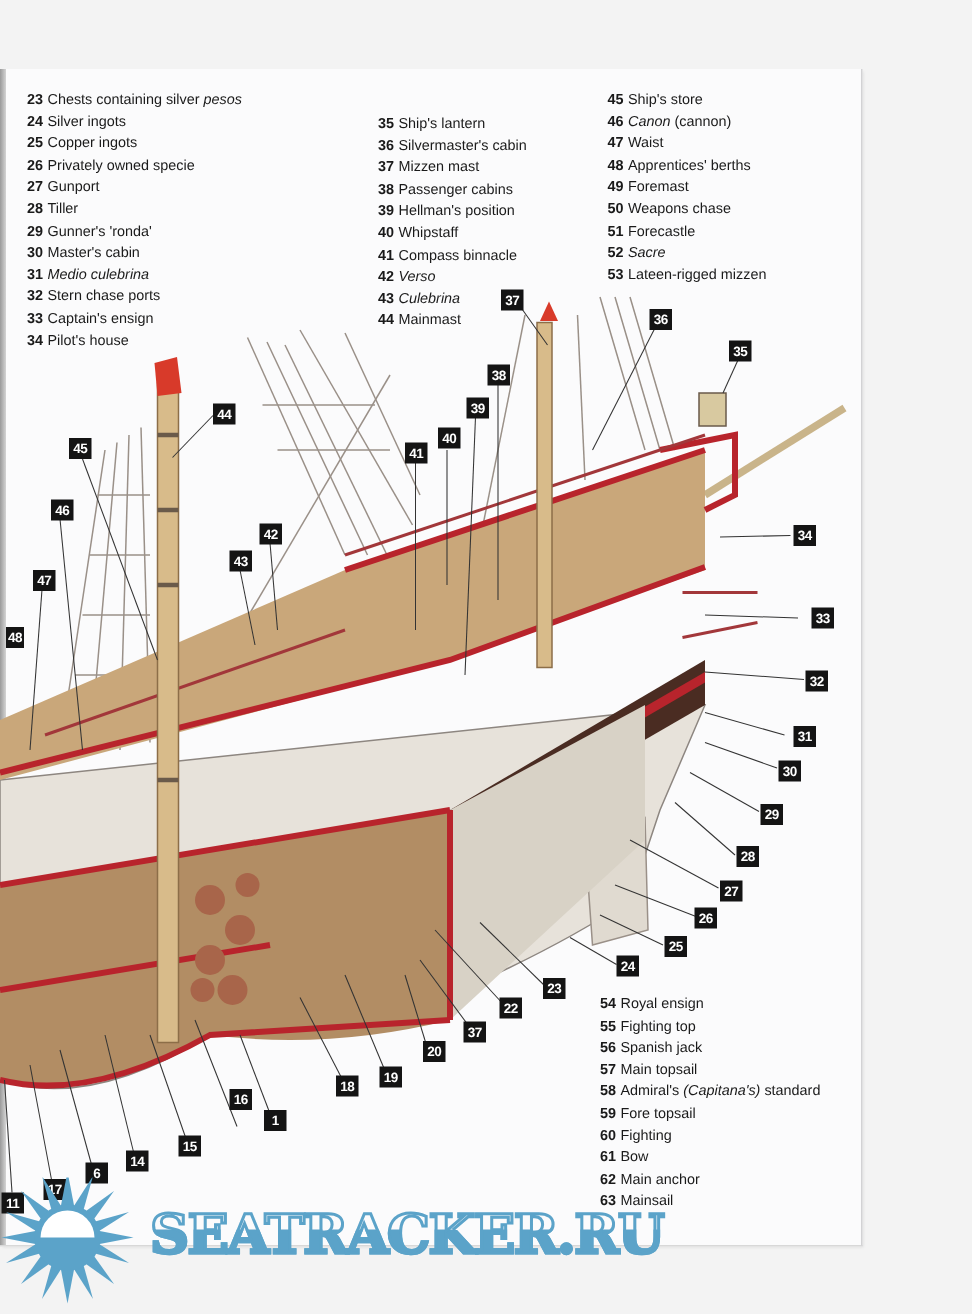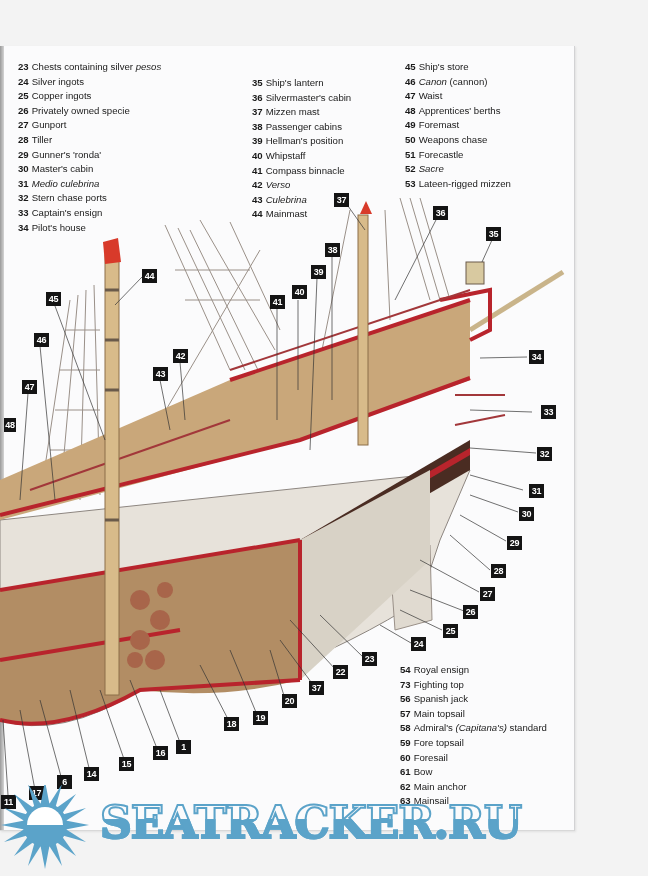--- a/index.html
+++ b/index.html
@@ -40,21 +40,21 @@
     font-family: "Liberation Sans", sans-serif;
     letter-spacing: -0.3px;
   }
 
   .watermark {
     position: absolute; left: 0; top: 785px; width: 648px; height: 91px;
   }
   .wm-text {
     position: absolute; left: 100px; top: 793px;
     font-family: "DejaVu Serif", serif; font-weight: bold;
-    font-size: 44px; letter-spacing: -1px;
+    font-size: 36px; letter-spacing: -1px;
     color: transparent;
     -webkit-text-stroke: 2px #5ba3c9;
     background: linear-gradient(to bottom, rgba(255,255,255,0) 0%, rgba(255,255,255,0) 44%, #5ba3c9 44%, #5ba3c9 100%);
     -webkit-background-clip: text; background-clip: text;
     line-height: 60px; white-space: nowrap;
   }
 </style>
 </head>
 <body>
 
@@ -216,38 +216,38 @@
   <li><span class="num">48</span><span>Apprentices' berths</span></li>
   <li><span class="num">49</span><span>Foremast</span></li>
   <li><span class="num">50</span><span>Weapons chase</span></li>
   <li><span class="num">51</span><span>Forecastle</span></li>
   <li><span class="num">52</span><span class="it">Sacre</span></li>
   <li><span class="num">53</span><span>Lateen-rigged mizzen</span></li>
 </ul>
 
 <ul class="legend" id="legend-d">
   <li><span class="num">54</span><span>Royal ensign</span></li>
-  <li><span class="num">73</span><span>Fighting top</span></li>
+  <li><span class="num">55</span><span>Fighting top</span></li>
   <li><span class="num">56</span><span>Spanish jack</span></li>
   <li><span class="num">57</span><span>Main topsail</span></li>
   <li><span class="num">58</span><span>Admiral's </span><span class="it">(Capitana's)</span><span> standard</span></li>
   <li><span class="num">59</span><span>Fore topsail</span></li>
-  <li><span class="num">60</span><span>Foresail</span></li>
+  <li><span class="num">60</span><span>Fighting</span></li>
   <li><span class="num">61</span><span>Bow</span></li>
   <li><span class="num">62</span><span>Main anchor</span></li>
   <li><span class="num">63</span><span>Mainsail</span></li>
 </ul>
 
 <div id="callouts">
   <span class="callout" style="left:1px;top:795px">11</span>
   <span class="callout" style="left:29px;top:786px">17</span>
   <span class="callout" style="left:57px;top:775px">6</span>
   <span class="callout" style="left:84px;top:767px">14</span>
   <span class="callout" style="left:119px;top:757px">15</span>
-  <span class="callout" style="left:153px;top:746px">16</span>
+  <span class="callout" style="left:153px;top:726px">16</span>
   <span class="callout" style="left:176px;top:740px">1</span>
   <span class="callout" style="left:224px;top:717px">18</span>
   <span class="callout" style="left:253px;top:711px">19</span>
   <span class="callout" style="left:282px;top:694px">20</span>
   <span class="callout" style="left:309px;top:681px">37</span>
   <span class="callout" style="left:333px;top:665px">22</span>
   <span class="callout" style="left:362px;top:652px">23</span>
   <span class="callout" style="left:411px;top:637px">24</span>
   <span class="callout" style="left:443px;top:624px">25</span>
   <span class="callout" style="left:463px;top:605px">26</span>

